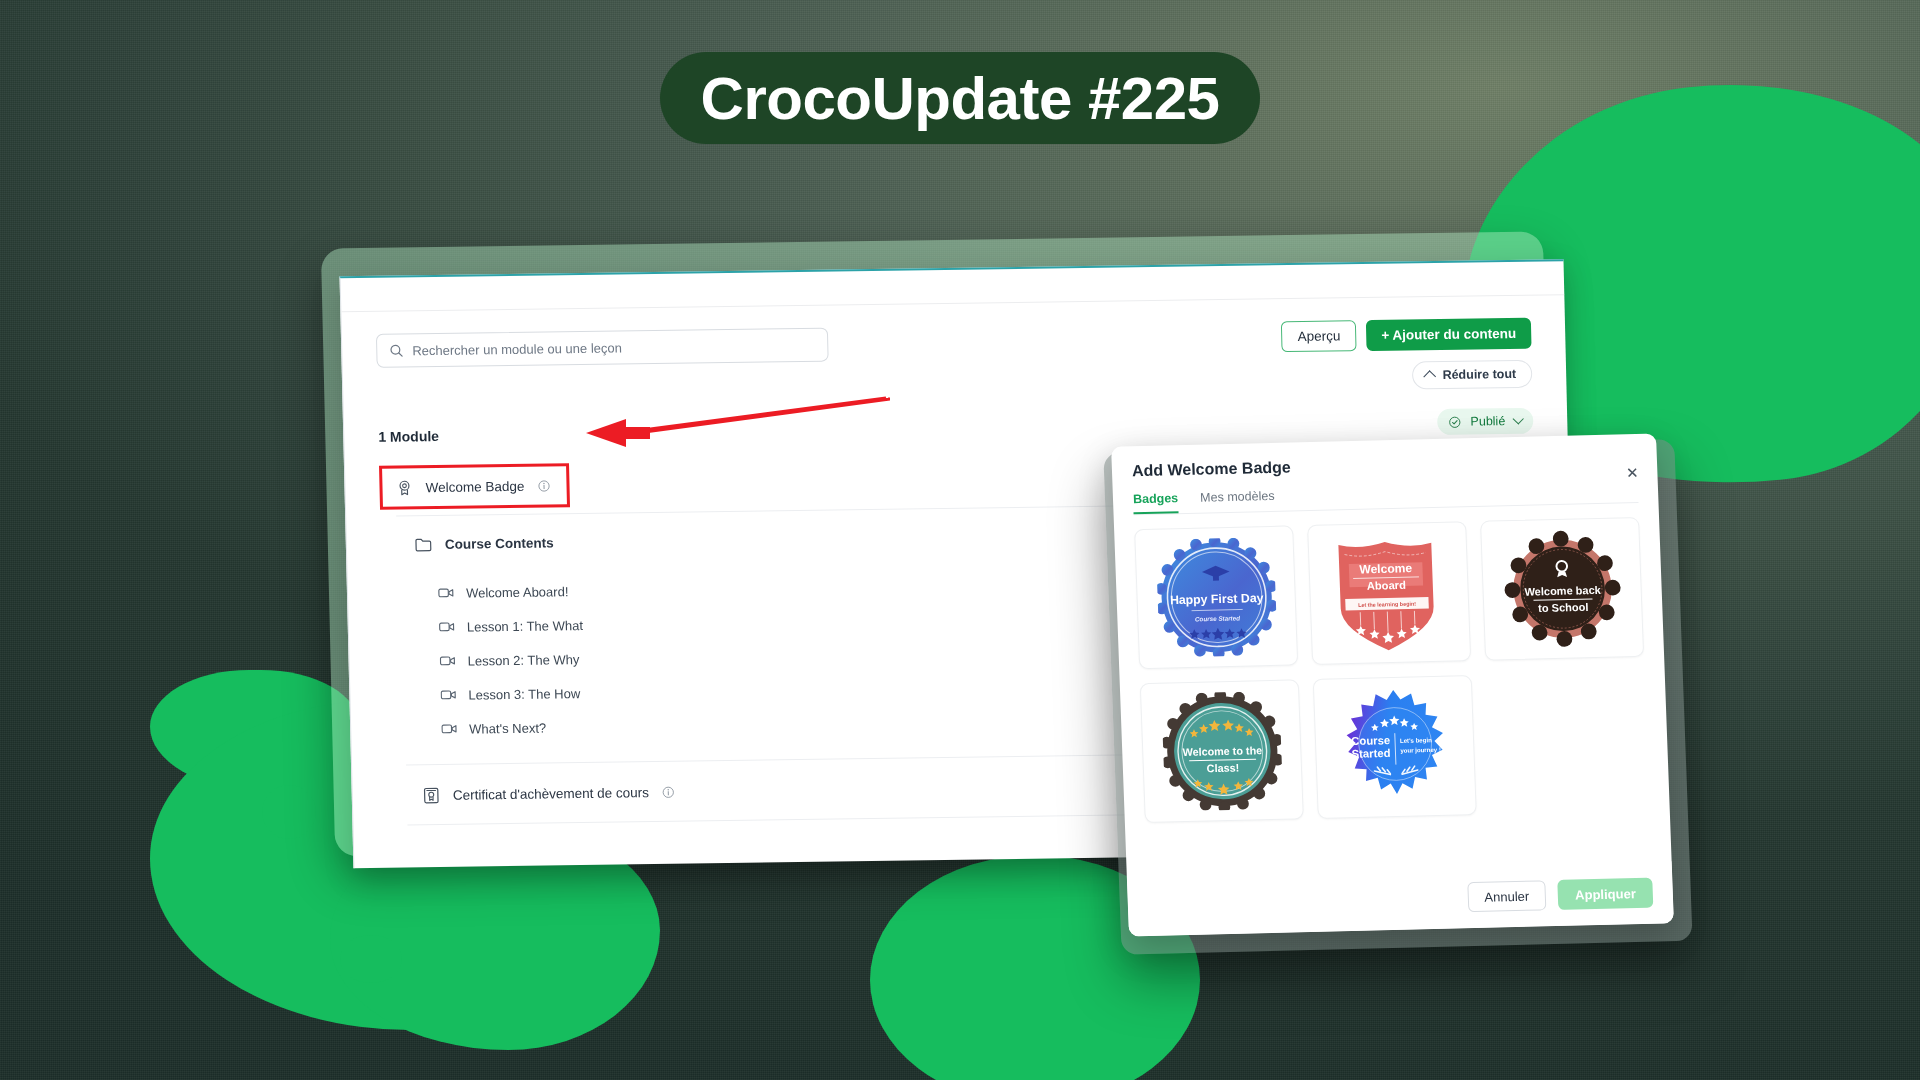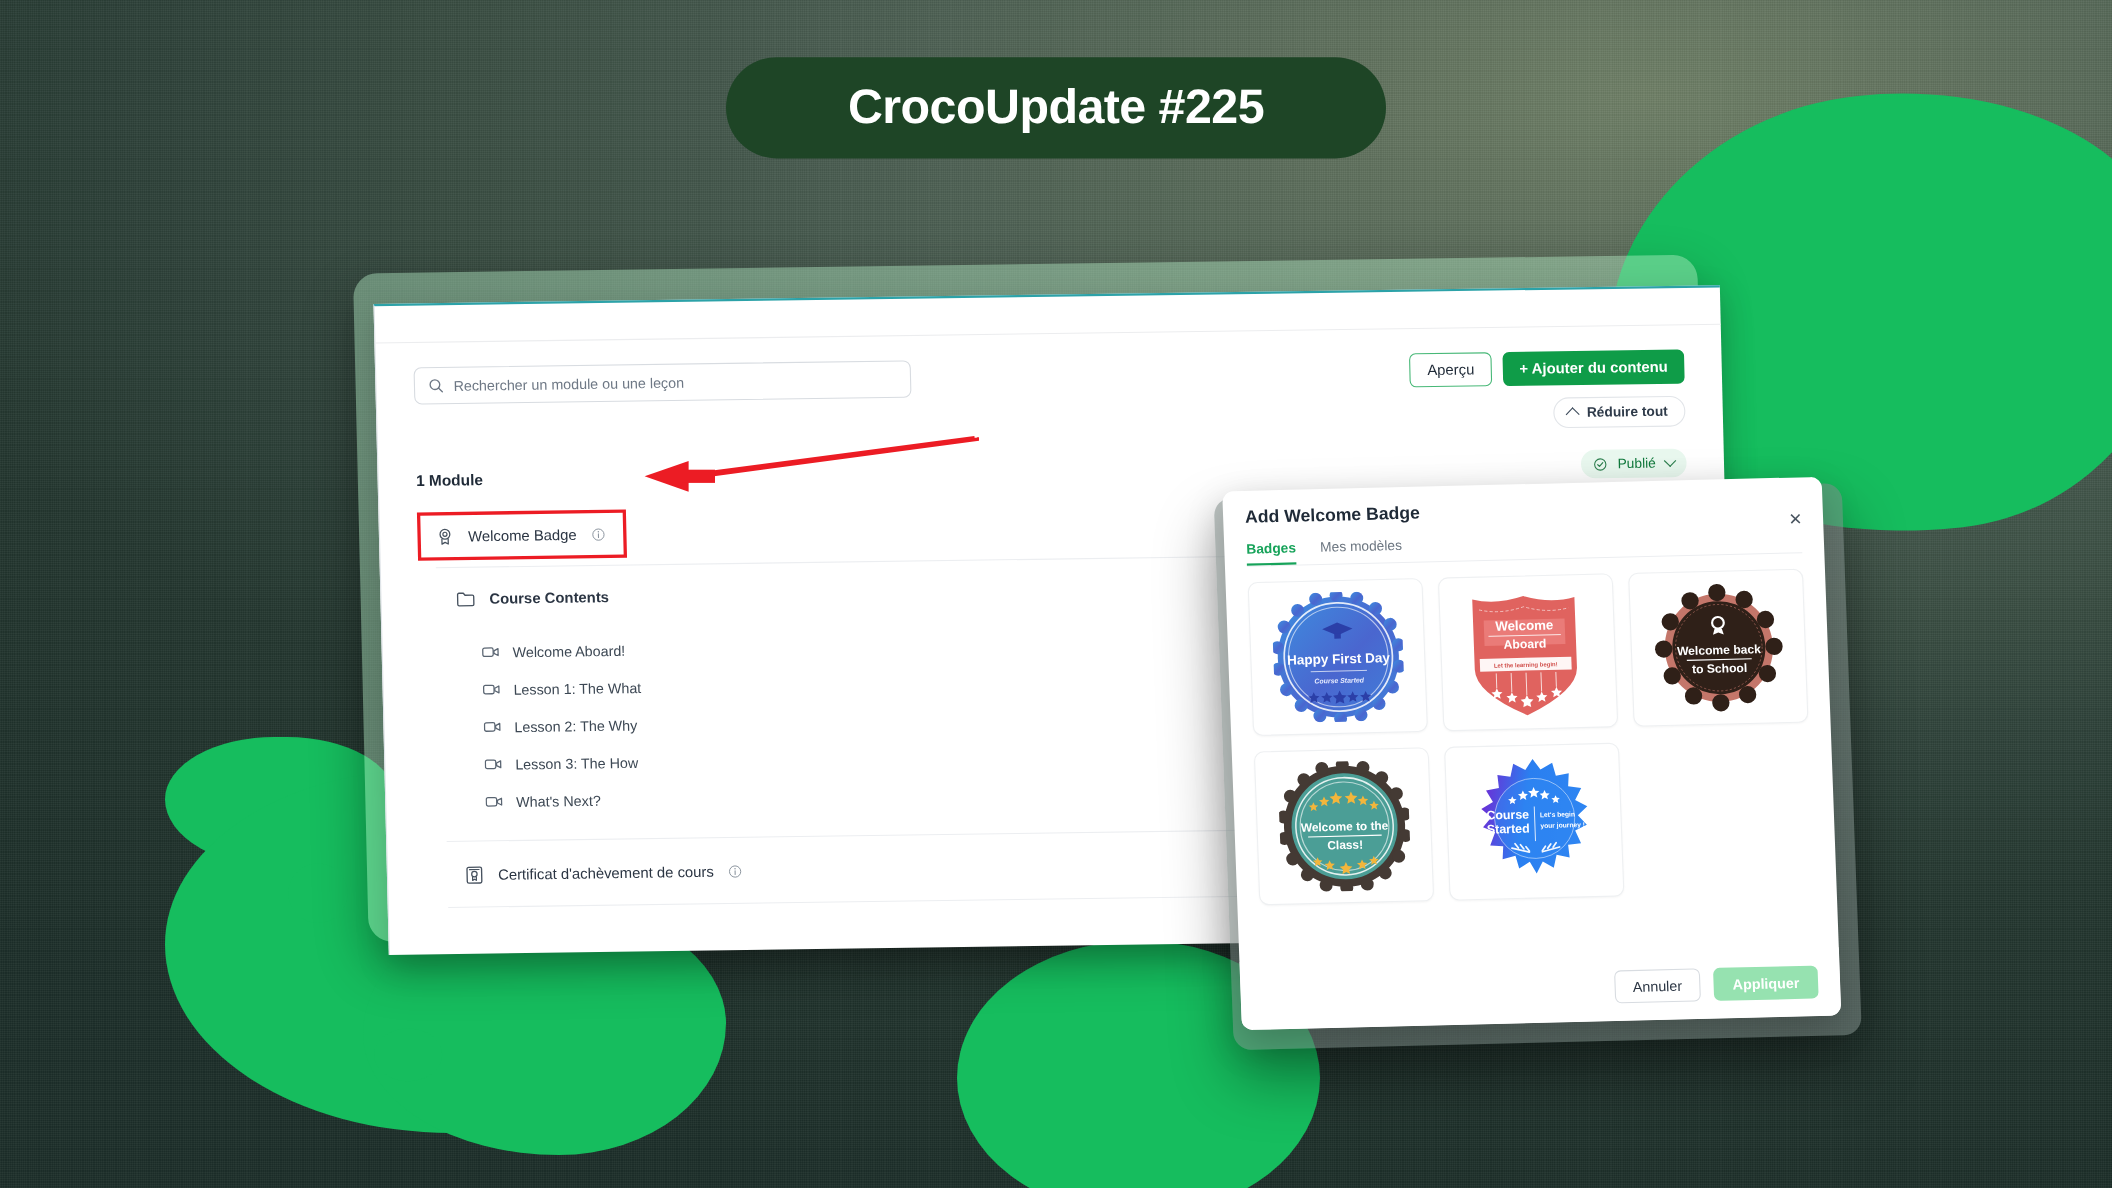--- a/index.html
+++ b/index.html
@@ -58,21 +58,21 @@
     position: absolute;
     left: 660px; top: 52px;
     width: 600px; height: 92px;
     background: #1e4526;
     border-radius: 46px;
     display: flex; align-items: center; justify-content: center;
     z-index: 30;
   }
   #title-text {
     color: #ffffff;
-    font-size: 44px;
+    font-size: 60px;
     font-weight: 700;
     letter-spacing: -0.5px;
     white-space: nowrap;
   }
 
   
   #browser-wrap {
     position: absolute;
     left: 328px; top: 240px;
     width: 1222px; height: 608px;

